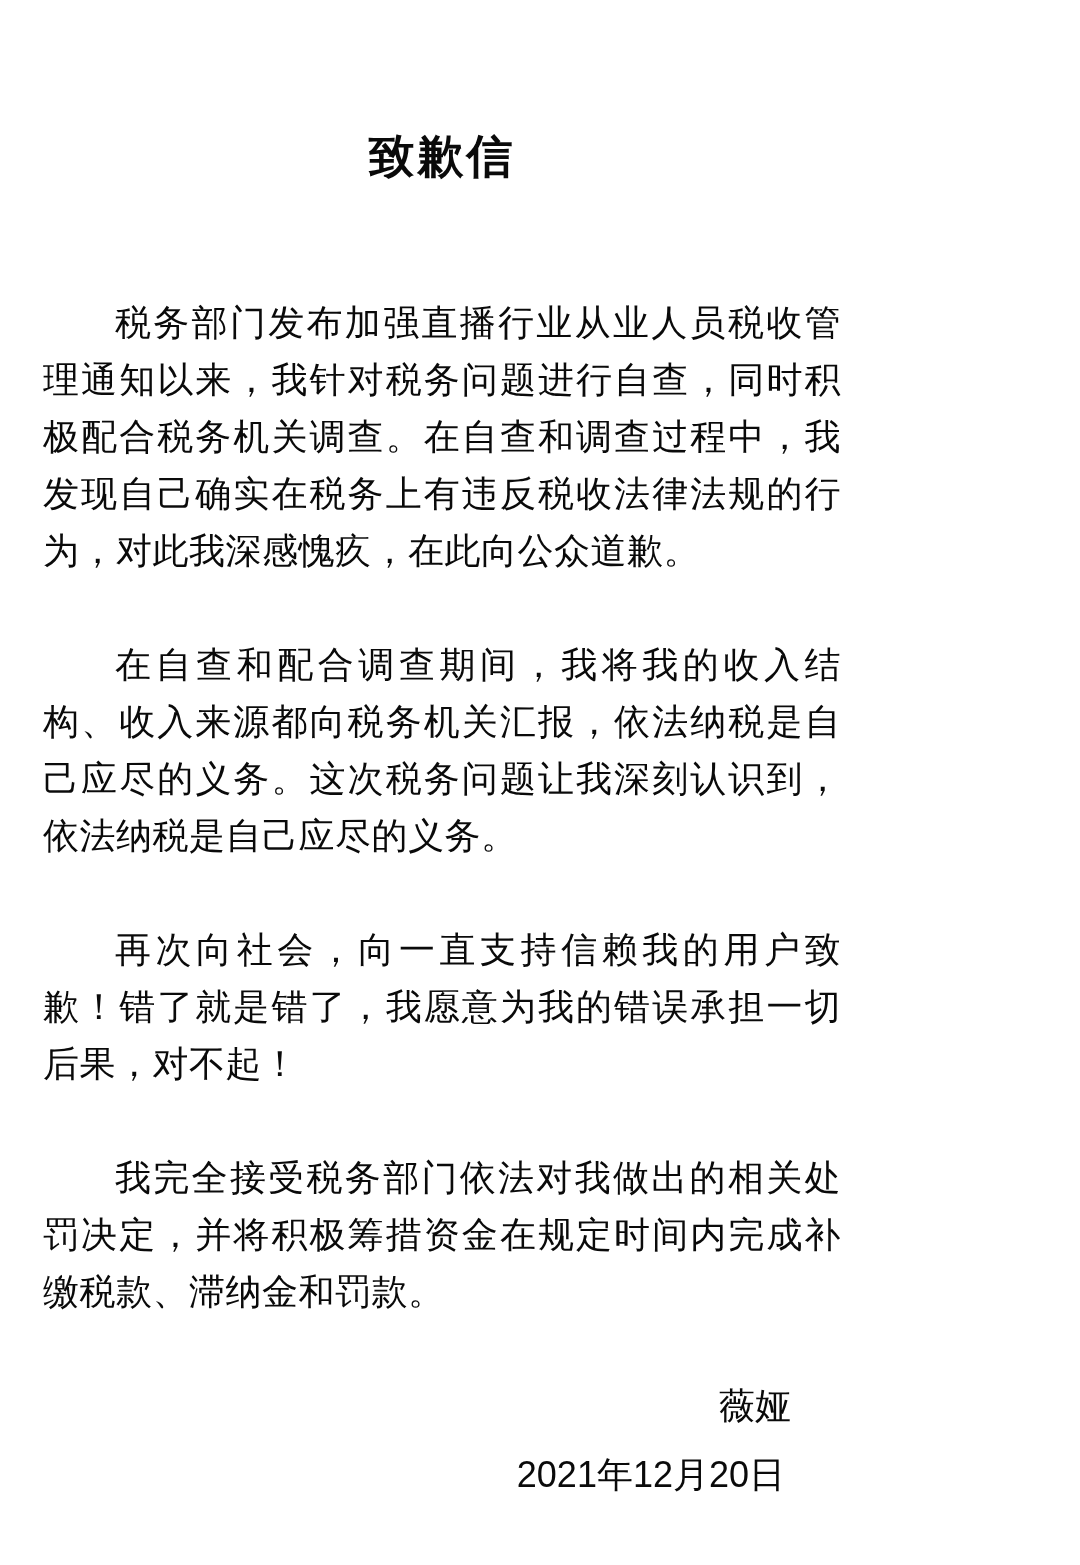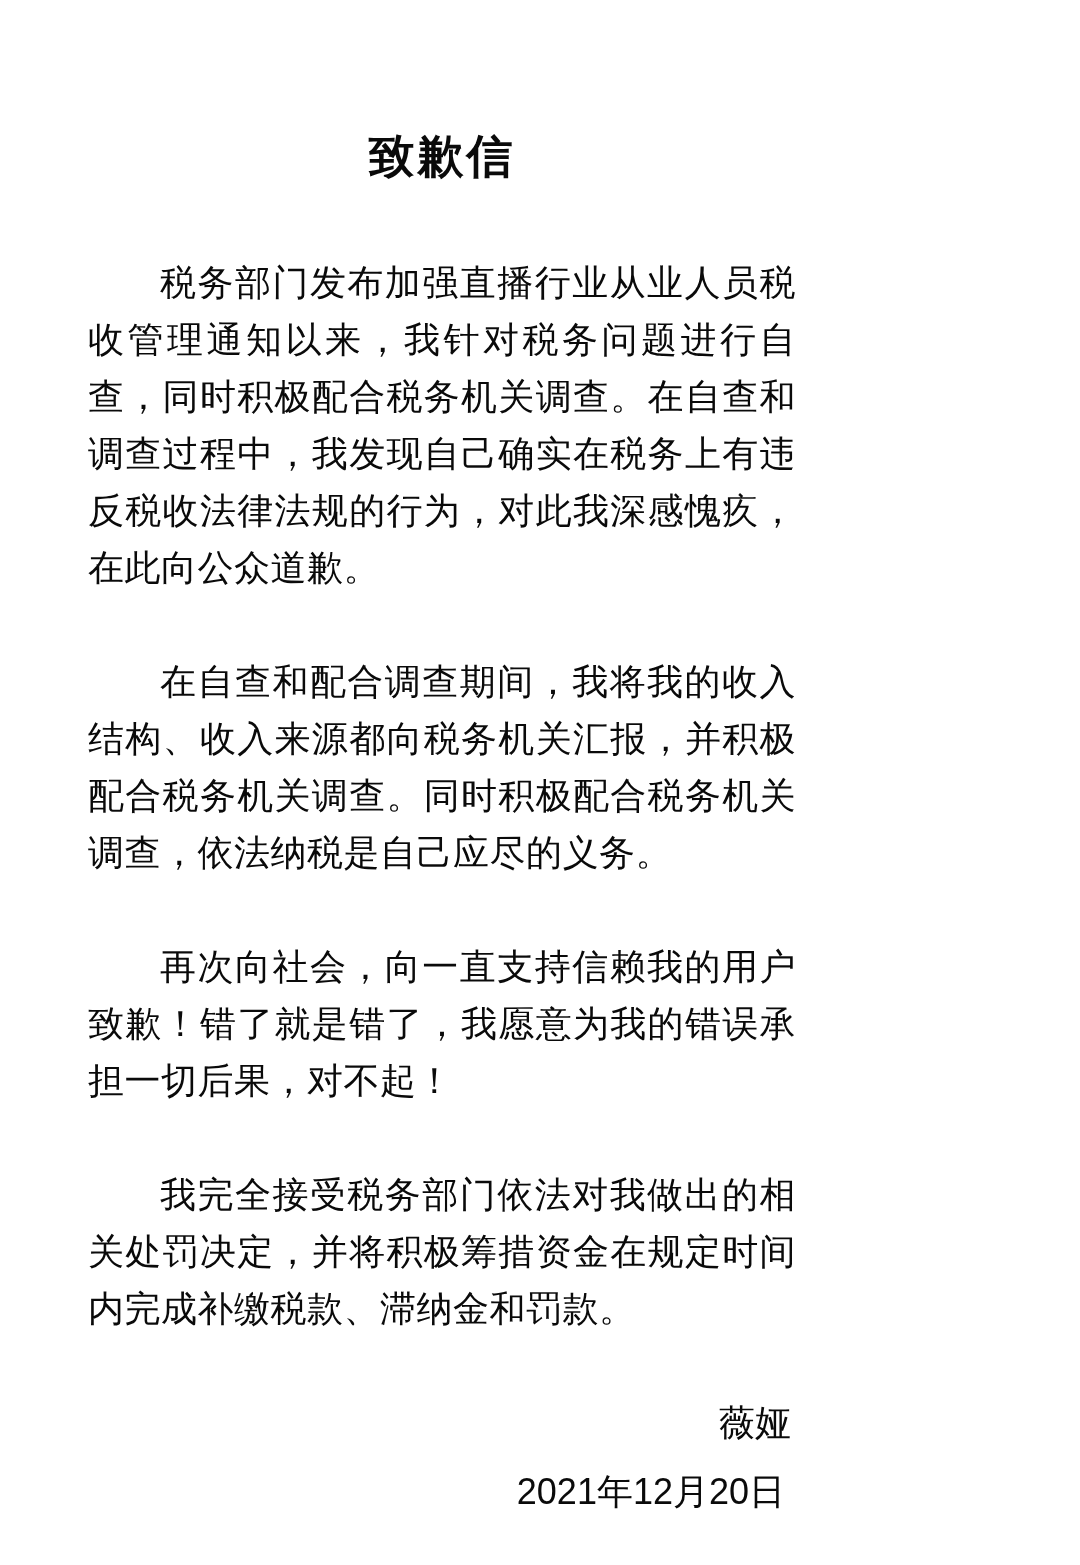--- a/index.html
+++ b/index.html
@@ -19,22 +19,22 @@
   }
   .letter-title {
     padding-top: 126px;
     text-align: center;
     font-size: 46px;
     font-weight: 700;
     letter-spacing: 3px;
     color: #0a0a0a;
   }
   .letter-body {
-    margin-top: 66px;
-    padding: 0 88px;
+    margin-top: 106px;
+    padding: 0 43px;
   }
   .letter-body p {
     margin: 0 0 57px 0;
     font-size: 36px;
     line-height: 57px;
     text-align: justify;
     text-justify: inter-ideograph;
     text-indent: 2em;
     color: #0a0a0a;
     letter-spacing: 0.5px;
@@ -58,21 +58,21 @@
 </style>
 </head>
 <body>
 
 <div class="page">
 
   <div class="letter-title">致歉信</div>
 
   <div class="letter-body">
     <p>税务部门发布加强直播行业从业人员税收管理通知以来，我针对税务问题进行自查，同时积极配合税务机关调查。在自查和调查过程中，我发现自己确实在税务上有违反税收法律法规的行为，对此我深感愧疚，在此向公众道歉。</p>
-    <p>在自查和配合调查期间，我将我的收入结构、收入来源都向税务机关汇报，并积极配合税务机关调查。同时积极配合税务机关调查，依法纳税是自己应尽的义务。</p>
+    <p>在自查和配合调查期间，我将我的收入结构、收入来源都向税务机关汇报，依法纳税是自己应尽的义务。这次税务问题让我深刻认识到，依法纳税是自己应尽的义务。</p>
     <p>再次向社会，向一直支持信赖我的用户致歉！错了就是错了，我愿意为我的错误承担一切后果，对不起！</p>
     <p>我完全接受税务部门依法对我做出的相关处罚决定，并将积极筹措资金在规定时间内完成补缴税款、滞纳金和罚款。</p>
   </div>
 
   <div class="signature-block">
     <div class="signature-name">薇娅</div>
     <div class="signature-date">2021年12月20日</div>
   </div>
 
 </div>

